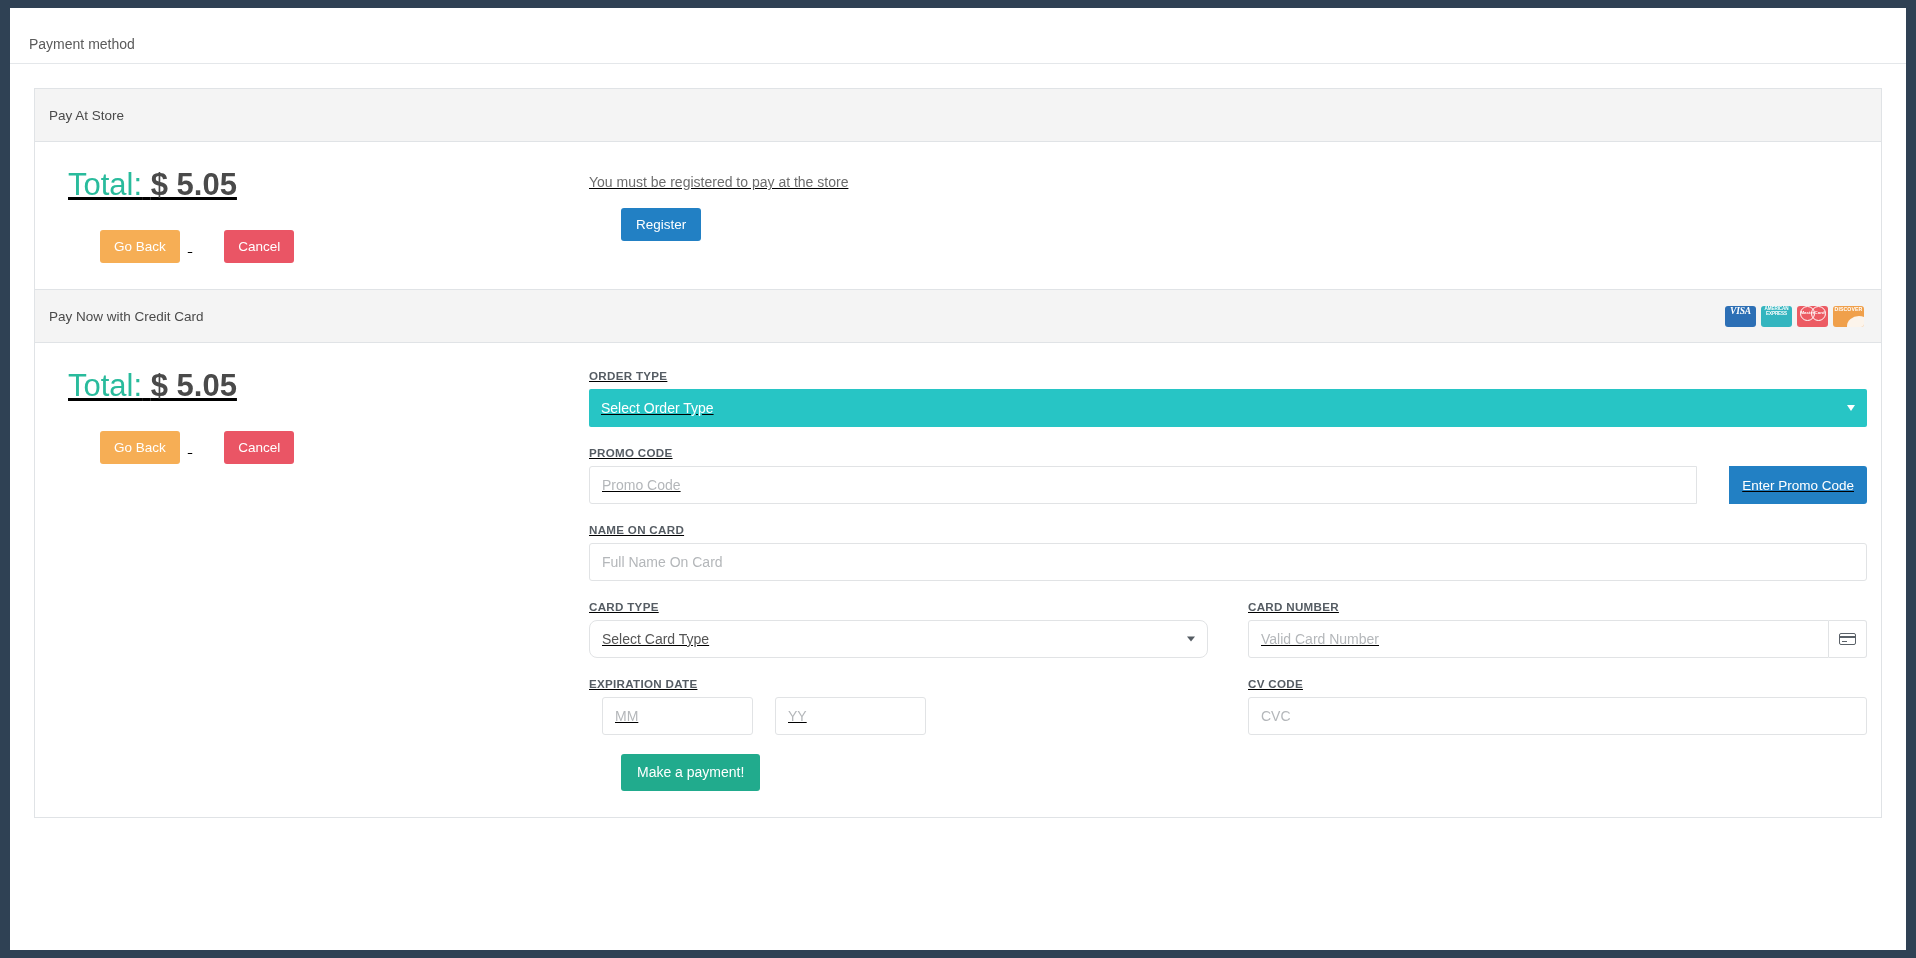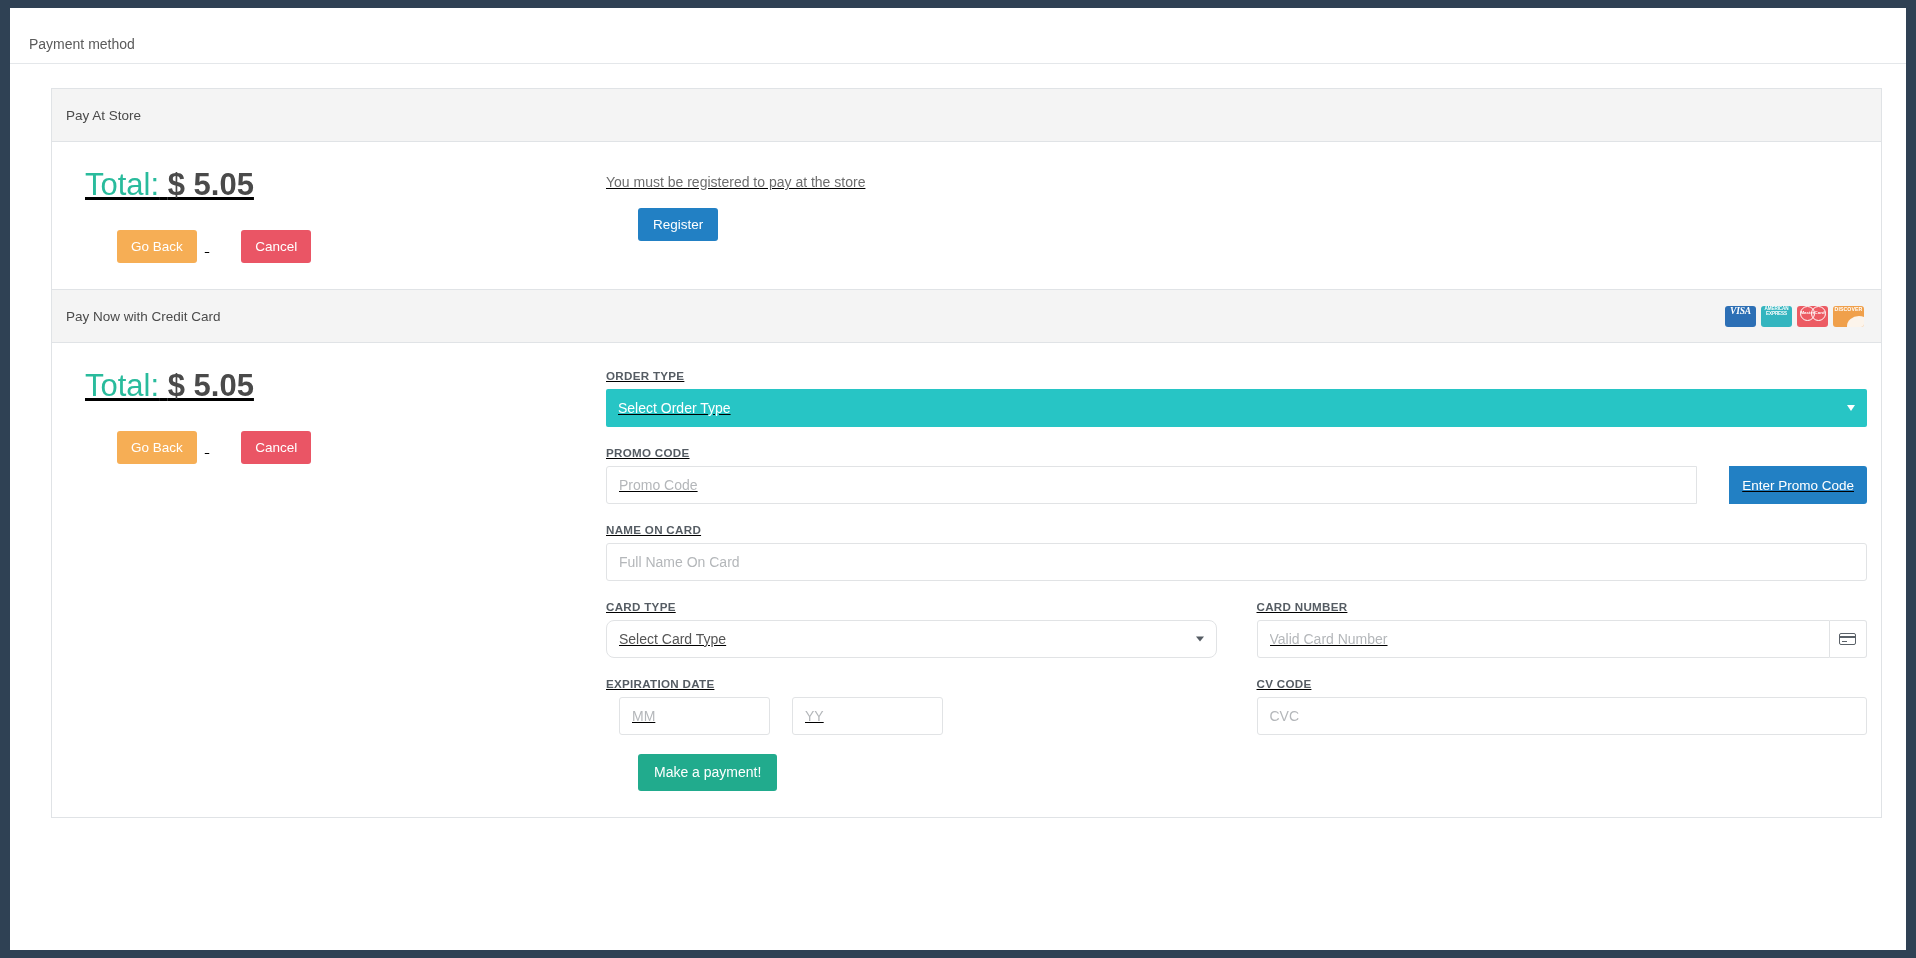--- a/index.html
+++ b/index.html
@@ -29,21 +29,21 @@
     background: #ffffff;
   }
   .page-header .title {
     font-size: 14px;
     color: #5a5a5a;
     font-weight: 400;
     margin-top: 16px;
   }
 
   .content {
-    padding: 24px 24px 0 41px;
+    padding: 24px 24px 0 24px;
   }
 
   
   .panel {
     border: 1px solid #e0e3e6;
     background: #ffffff;
     border-bottom: none;
   }
   .panel.last { border-bottom: 1px solid #e0e3e6; }
 

